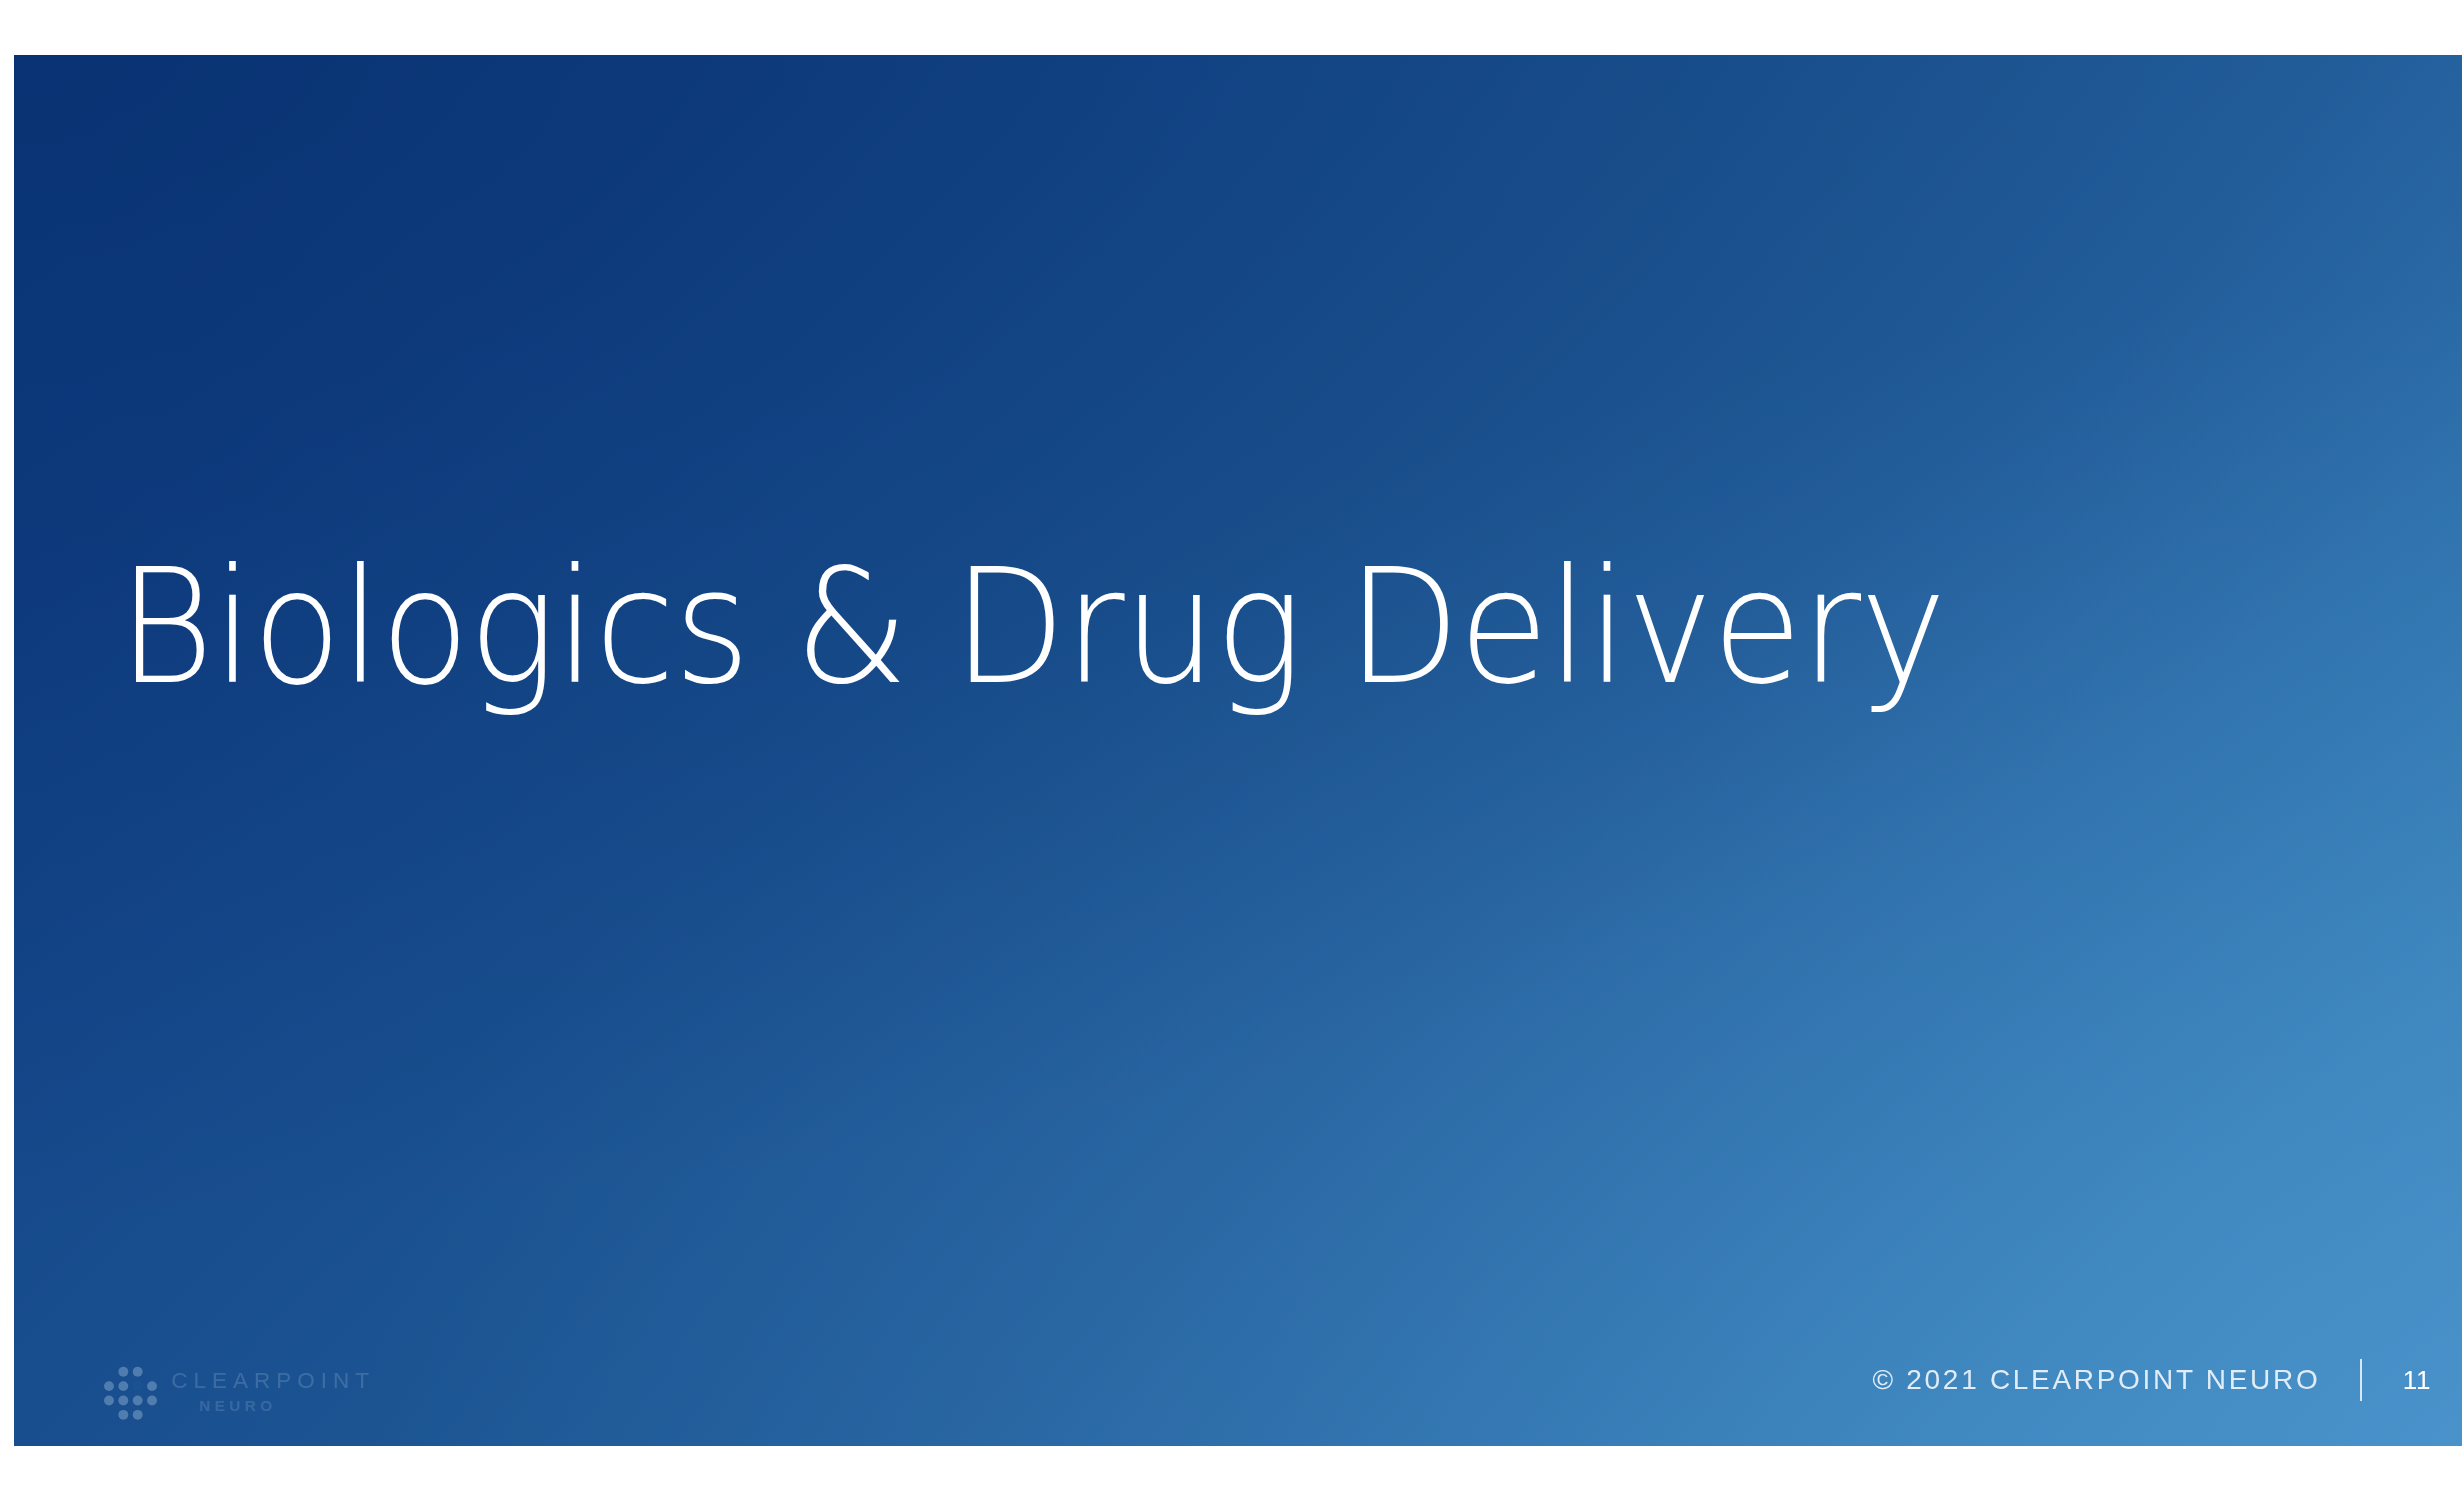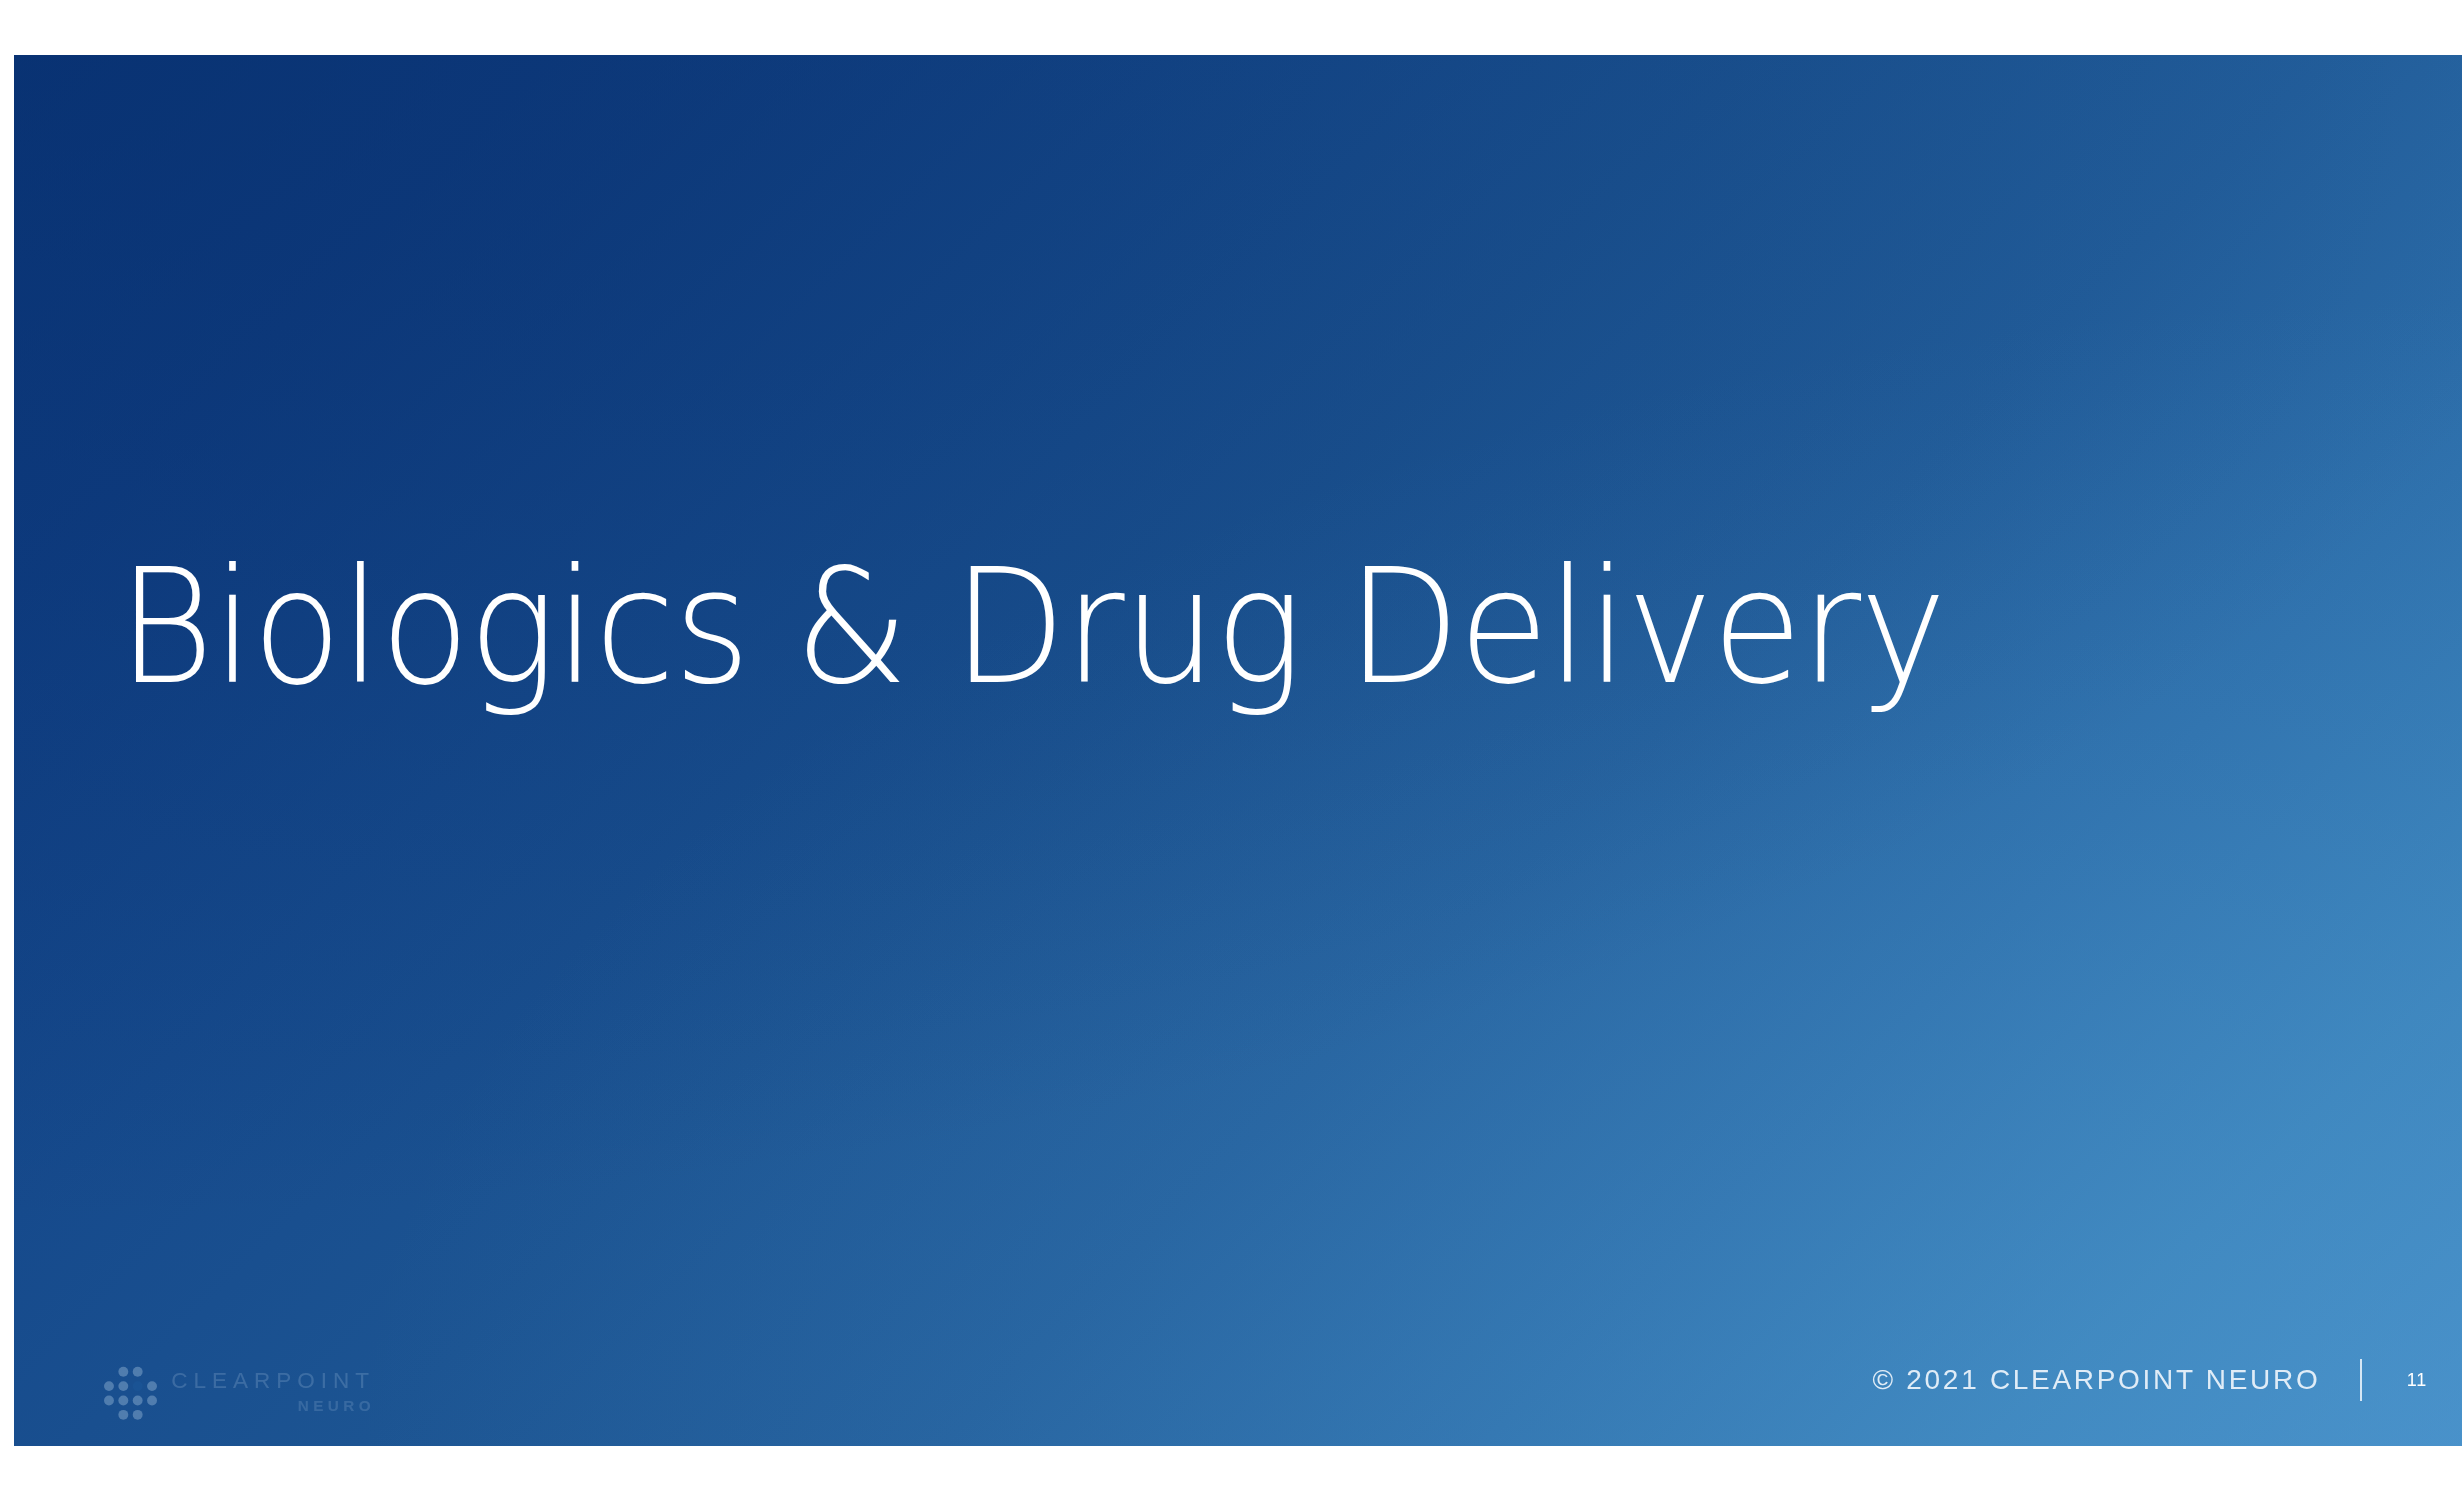--- a/index.html
+++ b/index.html
@@ -80,21 +80,20 @@
     position: absolute;
     left: 87px;
     top: 1301px;          
     width: 337px;
     height: 72px;
     display: flex;
     align-items: center;
     gap: 11.2px;
     opacity: 0.30;
     z-index: 4;
-    text-align: right;
   }
   .logo-mark {
     width: 59px;
     height: 59px;
     flex: 0 0 auto;
     position: relative;
   }
   .logo-mark svg { display: block; }
   .logo-wordmark {
     display: flex;
@@ -143,21 +142,21 @@
   .footer-divider {
     width: 1.6px;
     height: 42px;
     background: #e9f2fa;
     opacity: 0.88;
     margin: 0 39px 0 40px;
     flex: 0 0 auto;
   }
   .footer-pagenum {
     color: #ffffff;
-    font-size: 18px;
+    font-size: 26px;
     letter-spacing: 0.8px;
     font-weight: 400;
     min-width: 32px;
     text-align: center;
   }
 </style>
 </head>
 <body>
 
 <div class="slide-page">

